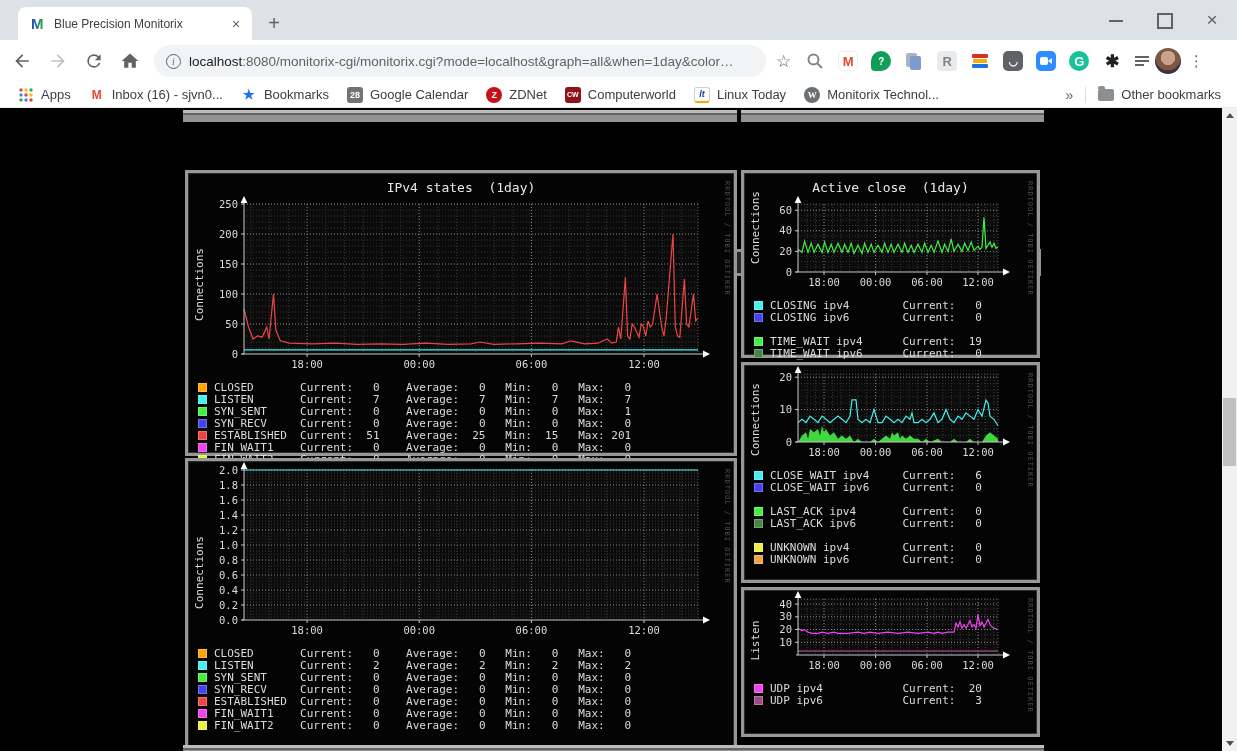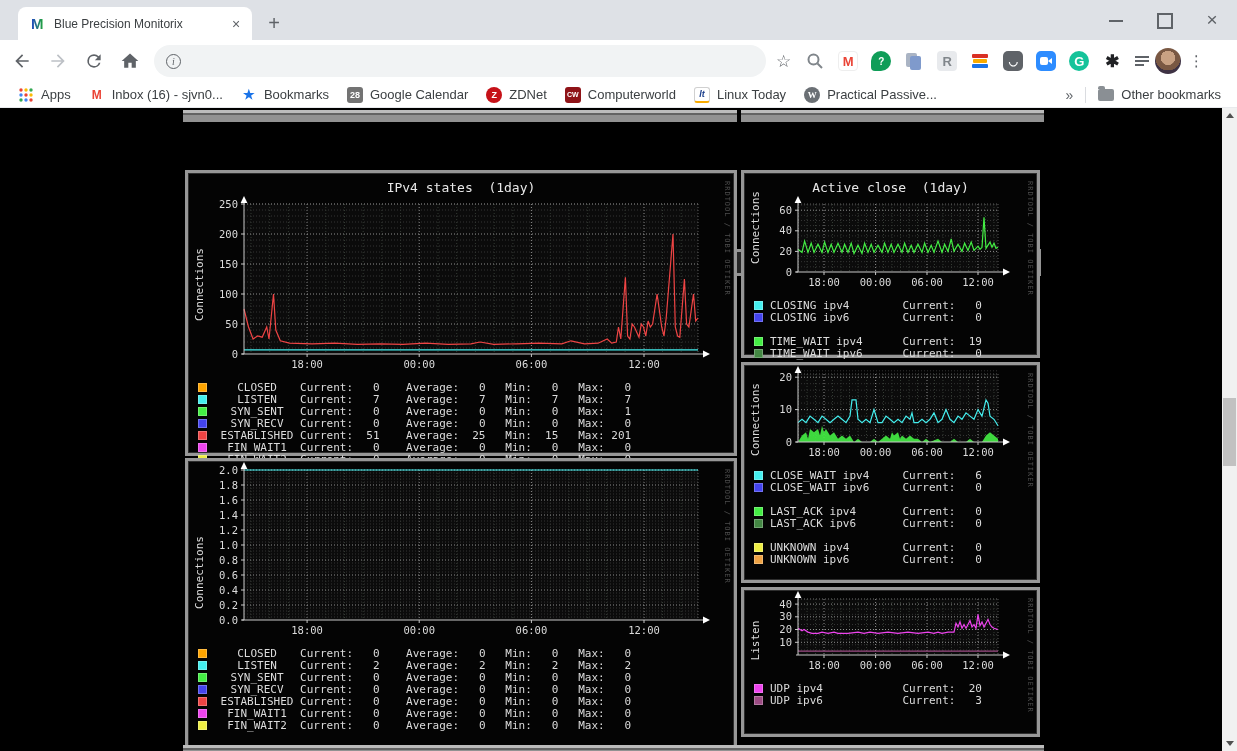--- a/index.html
+++ b/index.html
@@ -63,21 +63,21 @@
   .ylab { position:absolute; width:150px; text-align:center; transform:rotate(-90deg);
           font:11px "DejaVu Sans Mono", monospace; color:#dcdcdc; left:-64px; }
   .wm { position:absolute; right:3px; top:8px; writing-mode:vertical-rl; font:7px "DejaVu Sans Mono", monospace;
         color:#4e4e4e; letter-spacing:1px; }
   .tick { fill:#dcdcdc; font:10.5px "DejaVu Sans Mono", monospace; }
 
   .legend { margin:6px 0 0 10px; font:11px "DejaVu Sans Mono", monospace; color:#dcdcdc; }
   .lrow { display:flex; align-items:center; height:12px; }
   .lrow.gap { margin-top:12px; }
   .sw { width:9px; height:9px; flex:none; margin-right:7px; border:1px solid rgba(255,255,255,.25); }
-  .ll { width:13ch; flex:none;text-align:center; }
+  .ll { width:13ch; flex:none; }
   .ll-wide { width:20ch; flex:none; }
   .lk { flex:none; }
   .lv { width:4ch; flex:none; text-align:right; }
   .ga { margin-left:4ch; } .gb { margin-left:3ch; }
 
   
   .scrollbar { position:absolute; top:108px; right:0; width:15px; height:643px; background:#f1f1f1; }
   .sb-btn { position:absolute; left:0; width:15px; height:15px; display:flex; align-items:center; justify-content:center; }
   .tri-up { width:0; height:0; border-left:4px solid transparent; border-right:4px solid transparent; border-bottom:5px solid #505050; }
   .tri-dn { width:0; height:0; border-left:4px solid transparent; border-right:4px solid transparent; border-top:5px solid #505050; }
@@ -124,20 +124,23 @@
         <path d="M17.65 6.35A7.96 7.96 0 0 0 12 4a8 8 0 1 0 7.73 10h-2.08A6 6 0 1 1 12 6c1.66 0 3.14.69 4.22 1.78L13 11h7V4l-2.35 2.35z"></path>
       </svg>
   </div>
   <div class="nav-ic">
     <svg viewBox="0 0 24 24">
         <path d="M10 20v-6h4v6h5v-8h3L12 3 2 12h3v8z"></path>
       </svg>
   </div>
   <div class="urlbar">
     <span class="info-ic">i</span>
+    <span class="url-text">
+      <span class="url-host">localhost</span><span class="url-rest">:8080/monitorix-cgi/monitorix.cgi?mode=localhost&amp;graph=all&amp;when=1day&amp;color…</span>
+    </span>
   </div>
   <span class="star-ic">☆</span>
   <div class="ext-row">
     <svg class="ext" viewBox="0 0 20 20">
         <circle cx="8.5" cy="8.5" r="5" fill="none" stroke="#80868b" stroke-width="2"></circle>
         <line x1="12.5" y1="12.5" x2="17" y2="17" stroke="#80868b" stroke-width="2"></line>
       </svg>
     <div class="ext" style="background:#fff;border:1px solid #eee;color:#ea4335;">M</div>
     <div class="ext" style="background:#0f9d58;color:#fff;border-radius:50% 50% 50% 4px;font-size:10px;">?</div>
     <div class="ext" style="position:relative;">
@@ -201,21 +204,21 @@
   <div class="bm">
     <span class="bm-ic" style="background:#8f1318;color:#fff;font-size:7px;">CW</span>
     <span>Computerworld</span>
   </div>
   <div class="bm">
     <span class="bm-ic" style="background:#fff;border:1px solid #d0d0d0;color:#1a3e8c;font-style:italic;border-bottom:2px solid #f9ab00;text-align:right;">lt</span>
     <span>Linux Today</span>
   </div>
   <div class="bm">
     <span class="bm-ic" style="background:#6b7075;color:#fff;border-radius:50%;font-family:'Liberation Serif',serif;">W</span>
-    <span>Practical Passive...</span>
+    <span>Monitorix Technol...</span>
   </div>
   <div class="bm-spacer"></div>
   <span class="chev">»</span>
   <span class="bm-sep"></span>
   <div class="bm" style="margin:0 16px 0 0;">
     <span class="folder-ic"></span>
     <span>Other bookmarks</span>
   </div>
 </div>
 

